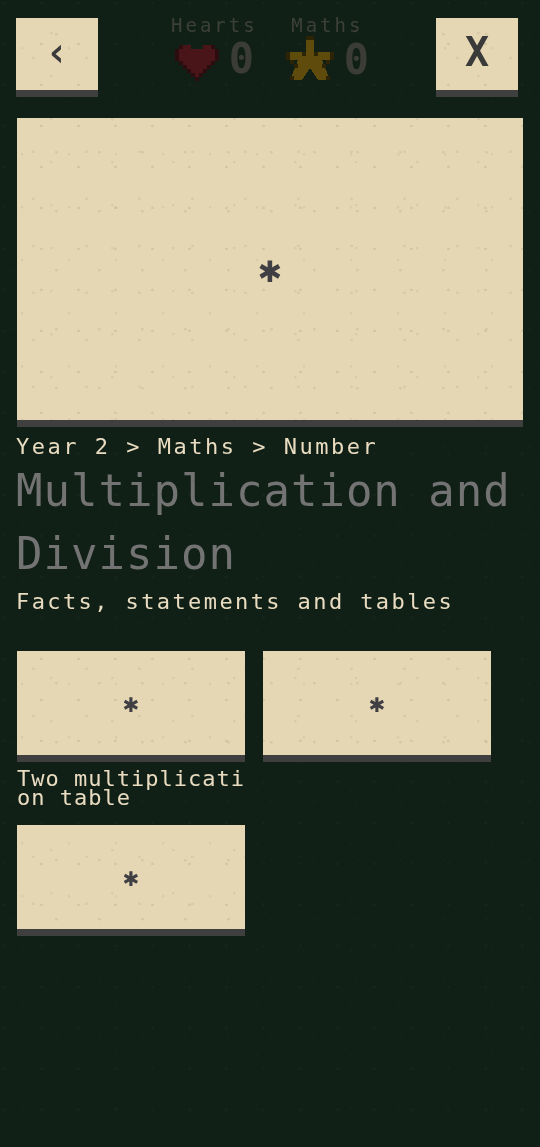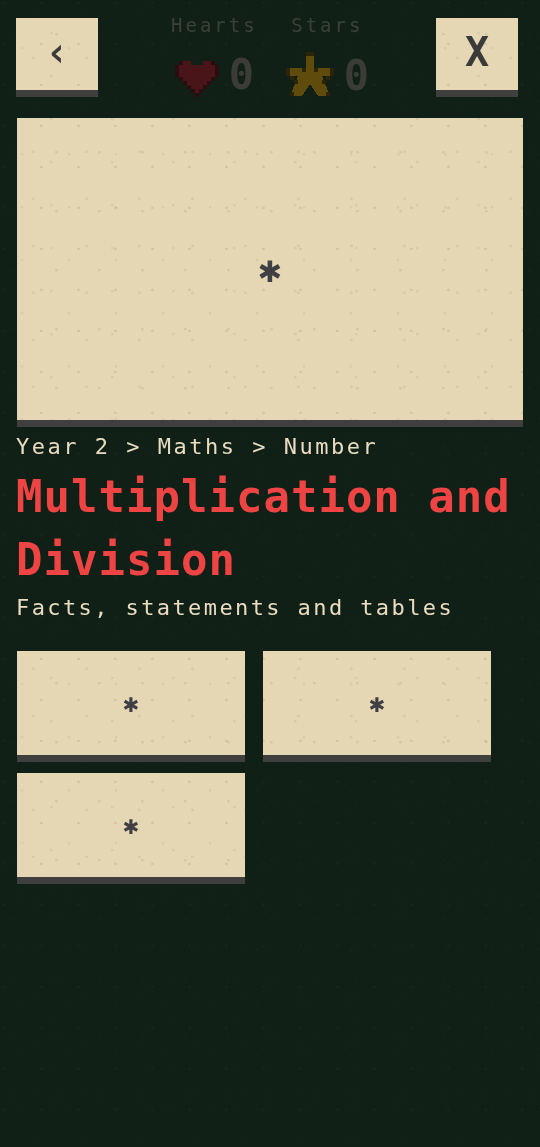--- a/index.html
+++ b/index.html
@@ -79,21 +79,21 @@
     width: 260px;
     display: flex;
     justify-content: center;
     gap: 28px;
   }
   .counter { display: flex; flex-direction: column; align-items: center; }
   .counter-label {
     font-size: 19px;
     letter-spacing: 3px;
     color: #3d4038;
-    margin-bottom: 16px;
+    margin-bottom: 0;
     white-space: nowrap;
   }
   .counter-row { display: flex; align-items: center; gap: 10px; }
   .counter-value {
     font-size: 42px;
     color: #3b3c36;
     line-height: 1;
     font-weight: 700;
   }
 
@@ -127,28 +127,27 @@
     left: 16px;
     top: 434px;
     width: 510px;
   }
   #breadcrumb {
     font-size: 22px;
     letter-spacing: 2.5px;
     color: #e9dcc0;
     white-space: nowrap;
     line-height: 1.2;
-    margin-bottom: 6px;
   }
   #page-title {
     font-size: 44px;
     line-height: 1.42;
     letter-spacing: 1px;
-    color: #ef4444;
-    font-weight: 700;
+    color: #737373;
+    font-weight: 400;
     margin-bottom: 2px;
   }
   #page-subtitle {
     font-size: 22px;
     letter-spacing: 2.4px;
     color: #e9dcc0;
     white-space: nowrap;
     line-height: 1.2;
     margin-top: 4px;
   }
@@ -206,21 +205,21 @@
         <div class="counter-row">
           <svg class="icon-heart" viewBox="0 0 11 11" shape-rendering="crispEdges">
             <path fill="#4a1519" d="M1 2h3v1h3V2h3v4H9v1H8v1H7v1H6v1H5v-1H4V8H3V7H2V6H1z"></path>
             <path fill="#2b0d10" d="M1 2h1v1H1zM9 2h1v1H9zM0 3h1v3H0zM10 3h1v3h-1zM1 6h1v1H1zM9 6h1v1H9zM2 7h1v1H2zM8 7h1v1H8zM3 8h1v1H3zM7 8h1v1H7zM4 9h1v1H4zM6 9h1v1H6zM5 10h1v1H5z"></path>
           </svg>
           <span class="counter-value">0</span>
         </div>
       </div>
 
       <div class="counter">
-        <div class="counter-label">Stars</div>
+        <div class="counter-label">Maths</div>
         <div class="counter-row">
           <svg class="icon-star" viewBox="0 0 12 12" shape-rendering="crispEdges">
             <path fill="#5f4c0d" d="M5 0h2v4h5v2H9l2 5H8L6 8l-2 3H1l2-5H0V4h5z"></path>
             <path fill="#2d2406" d="M5 0h1v1H5zM6 0h1v1H6zM4 4h1v1H4zM7 4h1v1H7zM0 4h1v2H0zM11 4h1v2h-1zM1 6h1v1H1zM10 6h1v1h-1zM2 7h1v1H2zM9 7h1v1H9zM1 10h1v1H1zM10 10h1v1h-1z"></path>
           </svg>
           <span class="counter-value">0</span>
         </div>
       </div>
 
     </div>
@@ -239,20 +238,21 @@
     <h1 id="page-title">Multiplication and Division</h1>
     <div id="page-subtitle">Facts, statements and tables</div>
   </div>
 
   <div id="card-grid">
 
     <div class="card">
       <div class="card-thumb">
         <span class="broken-img">✱</span>
       </div>
+      <div class="card-label">Two multiplication table</div>
     </div>
 
     <div class="card">
       <div class="card-thumb">
         <span class="broken-img">✱</span>
       </div>
     </div>
 
     <div class="card">
       <div class="card-thumb">

